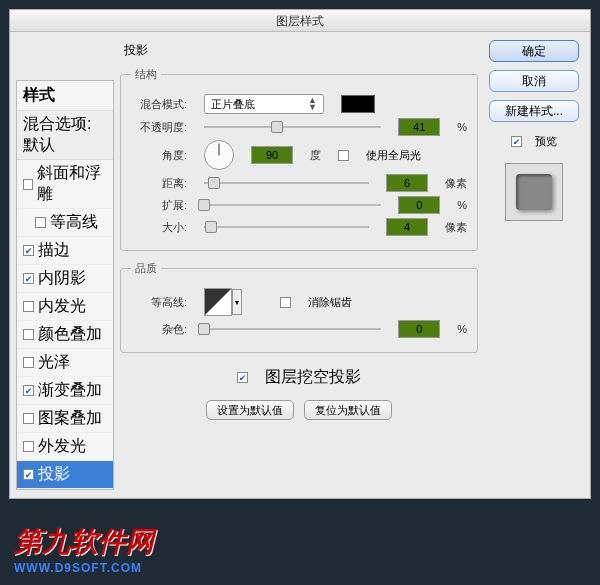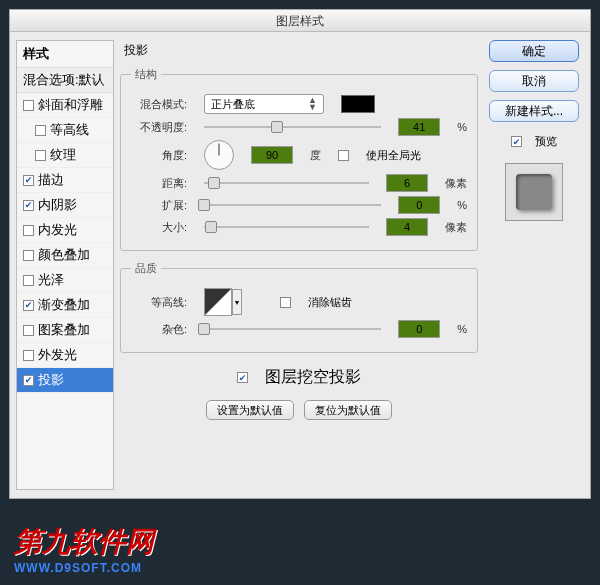--- a/index.html
+++ b/index.html
@@ -1,20 +1,20 @@
 <!DOCTYPE html>
 <html><head>
 <meta charset="utf-8">
 <style>
 * { box-sizing: border-box; margin: 0; padding: 0; font-family: "Microsoft YaHei", sans-serif; }
 body { background: #1e2b35; width: 600px; height: 585px; position: relative; }
 .dialog { position: absolute; top: 9px; left: 9px; width: 582px; height: 490px; background: #ebebeb; border: 1px solid #aaa; display: flex; flex-direction: column; }
 .titlebar { height: 22px; background: linear-gradient(#f8f8f8,#e0e0e0); border-bottom: 1px solid #bbb; text-align: center; font-size: 12px; line-height: 22px; color: #333; }
 .body { flex: 1; display: flex; padding: 8px 6px; gap: 6px; }
-.sidebar { width: 98px; border: 1px solid #bbb; background: #f5f5f5; display: flex; flex-direction: column; font-size: 13px; }
+.sidebar { width: 98px; border: 1px solid #bbb; background: #f5f5f5; display: flex; flex-direction: column; font-size: 16px; margin-top: 40px; }
 .sidebar-header { padding: 4px 6px; font-weight: bold; border-bottom: 1px solid #ddd; }
 .sidebar-sub { padding: 3px 6px; border-bottom: 1px solid #ddd; background: #eee; }
 .side-item { display: flex; align-items: center; gap: 4px; padding: 3px 6px; border-bottom: 1px solid #eee; cursor: pointer; }
 .side-item.indent { padding-left: 18px; }
 .side-item.selected { background: #3b7fd8; color: #fff; }
 .chk { width: 11px; height: 11px; border: 1px solid #888; background: #fff; display: inline-flex; align-items: center; justify-content: center; font-size: 9px; color: #2a5db0; }
 .chk.checked::before { content: "✔"; }
 .main { flex: 1; display: flex; flex-direction: column; gap: 4px; }
 .section-title { font-size: 12px; padding: 2px 0 4px 4px; }
 fieldset { border: 1px solid #bbb; border-radius: 3px; padding: 8px 10px 10px; font-size: 11px; margin-bottom: 6px; }
@@ -57,24 +57,20 @@
       <div class="sidebar-sub">混合选项:默认</div>
       <div id="side-list">
           <div class="side-item">
             <span class="chk"></span>
             <span>斜面和浮雕</span>
           </div>
           <div class="side-item indent">
             <span class="chk"></span>
             <span>等高线</span>
           </div>
-          <div class="side-item indent">
-            <span class="chk"></span>
-            <span>纹理</span>
-          </div>
           <div class="side-item">
             <span class="chk checked"></span>
             <span>描边</span>
           </div>
           <div class="side-item">
             <span class="chk checked"></span>
             <span>内阴影</span>
           </div>
           <div class="side-item">
             <span class="chk"></span>

